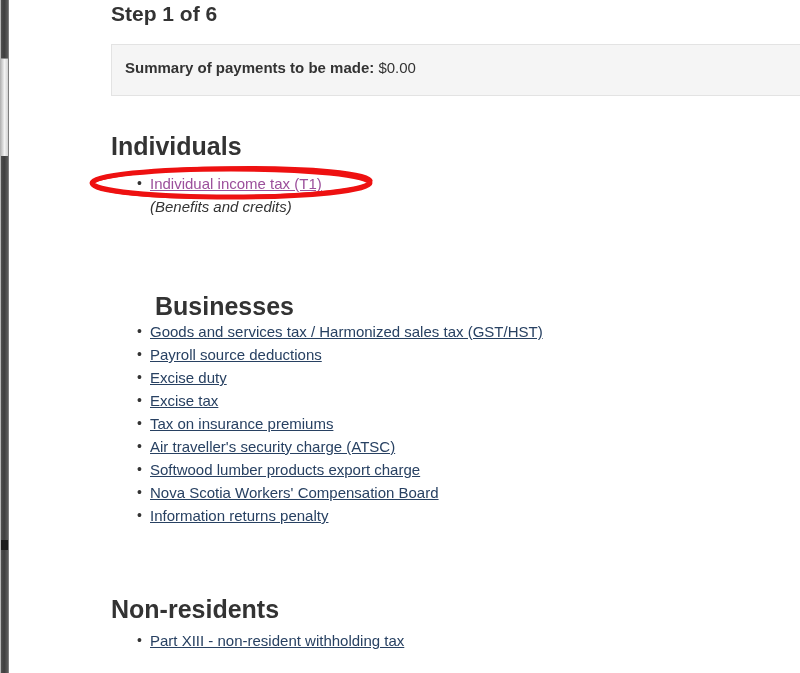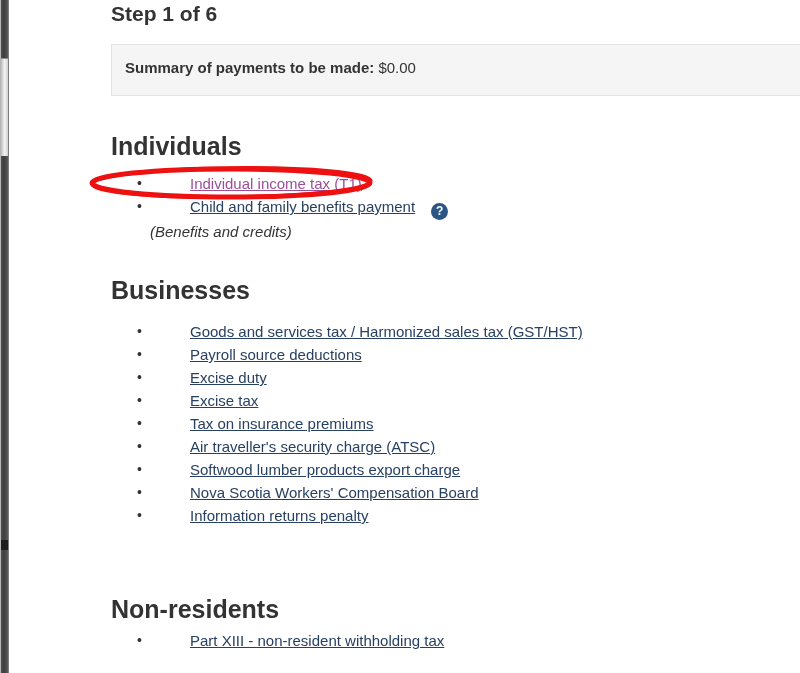--- a/index.html
+++ b/index.html
@@ -102,21 +102,21 @@
 
   .section-heading {
     position: absolute;
     left: 111px;
     font-size: 25px;
     font-weight: bold;
     color: #333333;
     white-space: nowrap;
   }
   #heading-individuals   { top: 132px; }
-  #heading-businesses    { top: 276px; }
+  #heading-businesses    { top: 292px; margin-left: 44px; }
   #heading-nonresidents  { top: 587px; margin-top: 8px; }
 
   ul.link-list {
     position: absolute;
     left: 111px;
     margin: 0;
     padding: 0 0 0 39px;
     list-style: none;
   }
   ul.link-list > li {
@@ -138,21 +138,20 @@
   ul.link-list > li.no-bullet::before { content: ""; }
 
   #list-individuals  { top: 172px; }
   #list-businesses   { top: 320px; }
   #list-nonresidents { top: 629px; }
 
   a.cra-link {
     color: #284162;
     text-decoration: underline;
     font-size: 15px;
-    margin-left: 40px;
   }
   a.cra-link.visited-magenta {
     color: #9b4f9b;
   }
 
   .plain-sub {
     color: #333333;
     font-size: 15px;
     font-style: italic;
   }
@@ -204,23 +203,20 @@
       <span class="summary-amount">$0.00</span>
     </div>
   </div>
 
   <div class="section-heading" id="heading-individuals">Individuals</div>
 
   <ul class="link-list" id="list-individuals">
     <li>
       <a class="cra-link visited-magenta" href="#">Individual income tax (T1)</a>
     </li>
-    <li>
-      <a class="cra-link" href="#">Child and family benefits payment</a><span class="help-icon">?</span>
-    </li>
     <li class="no-bullet">
       <span class="plain-sub">(Benefits and credits)</span>
     </li>
   </ul>
 
   <div class="section-heading" id="heading-businesses">Businesses</div>
 
   <ul class="link-list" id="list-businesses">
     <li>
       <a class="cra-link" href="#">Goods and services tax / Harmonized sales tax (GST/HST)</a>

